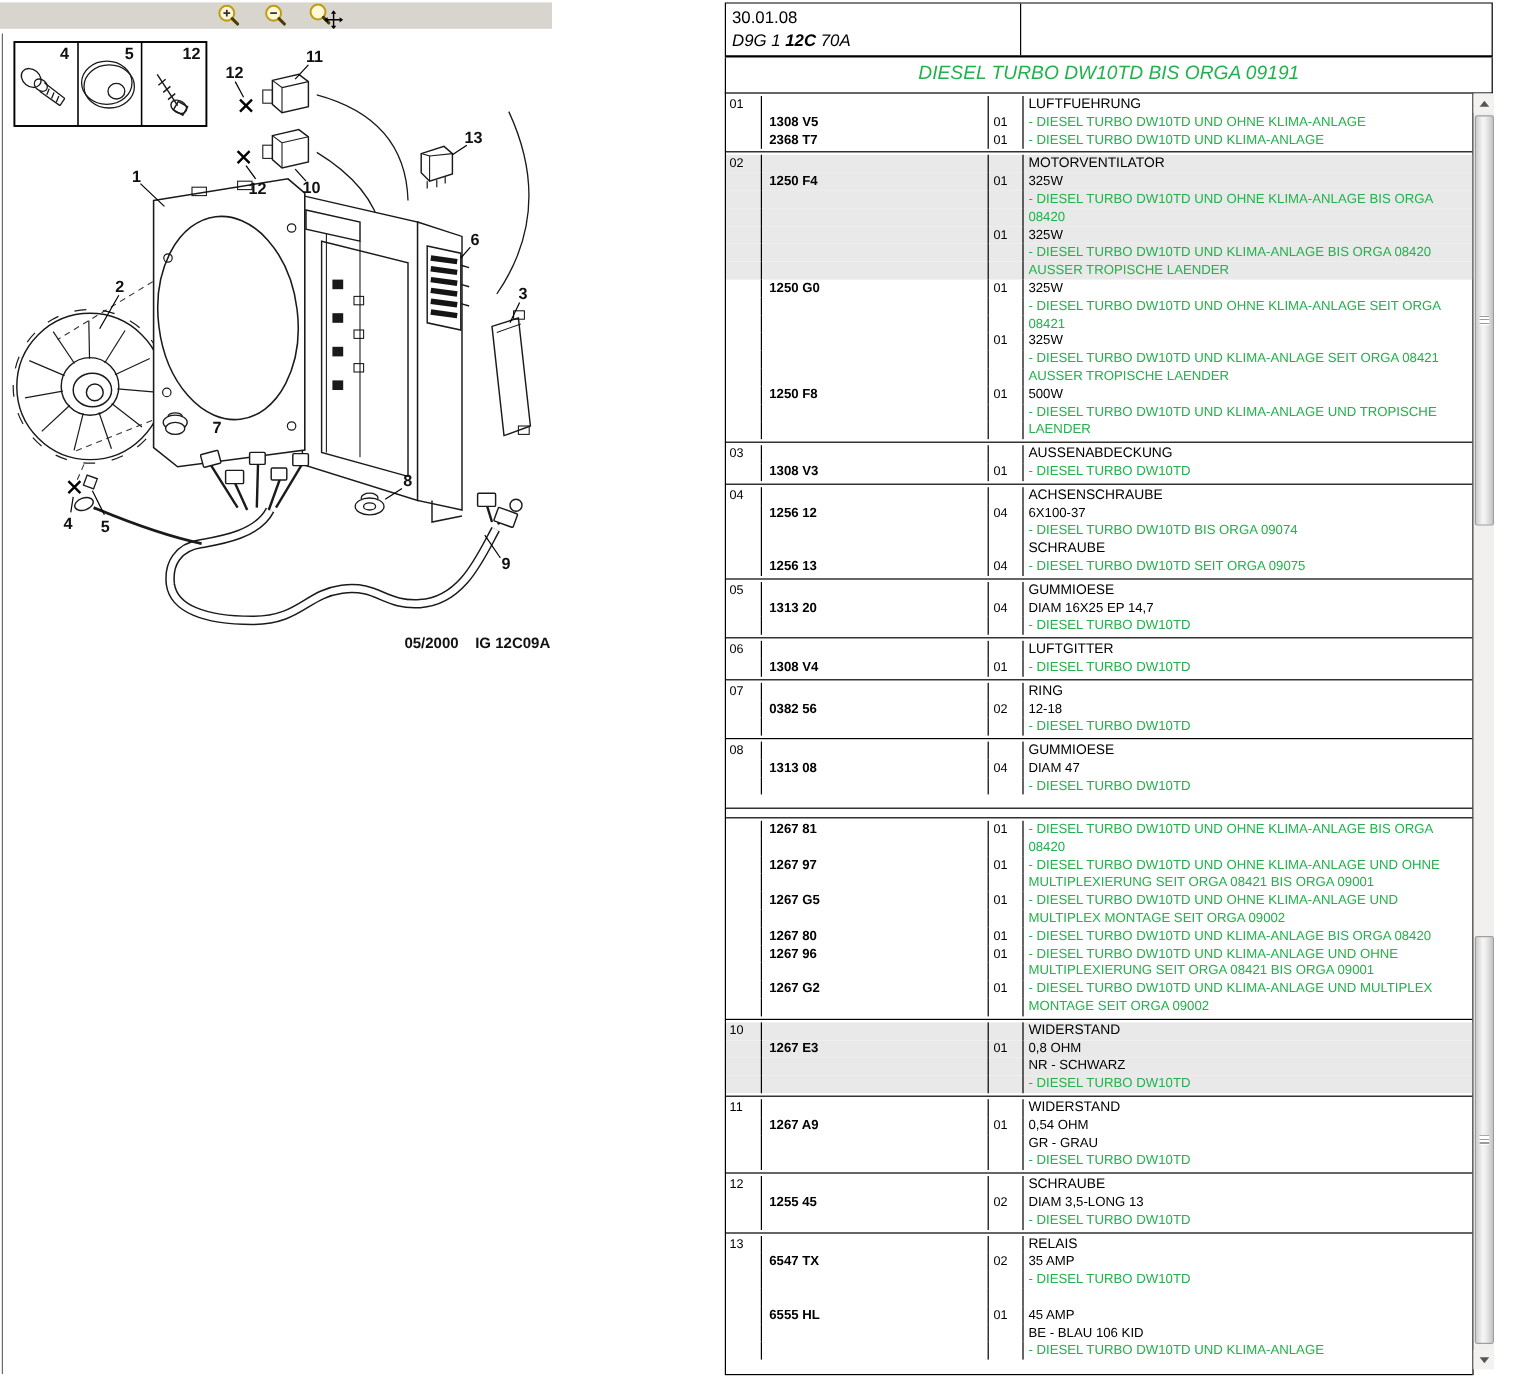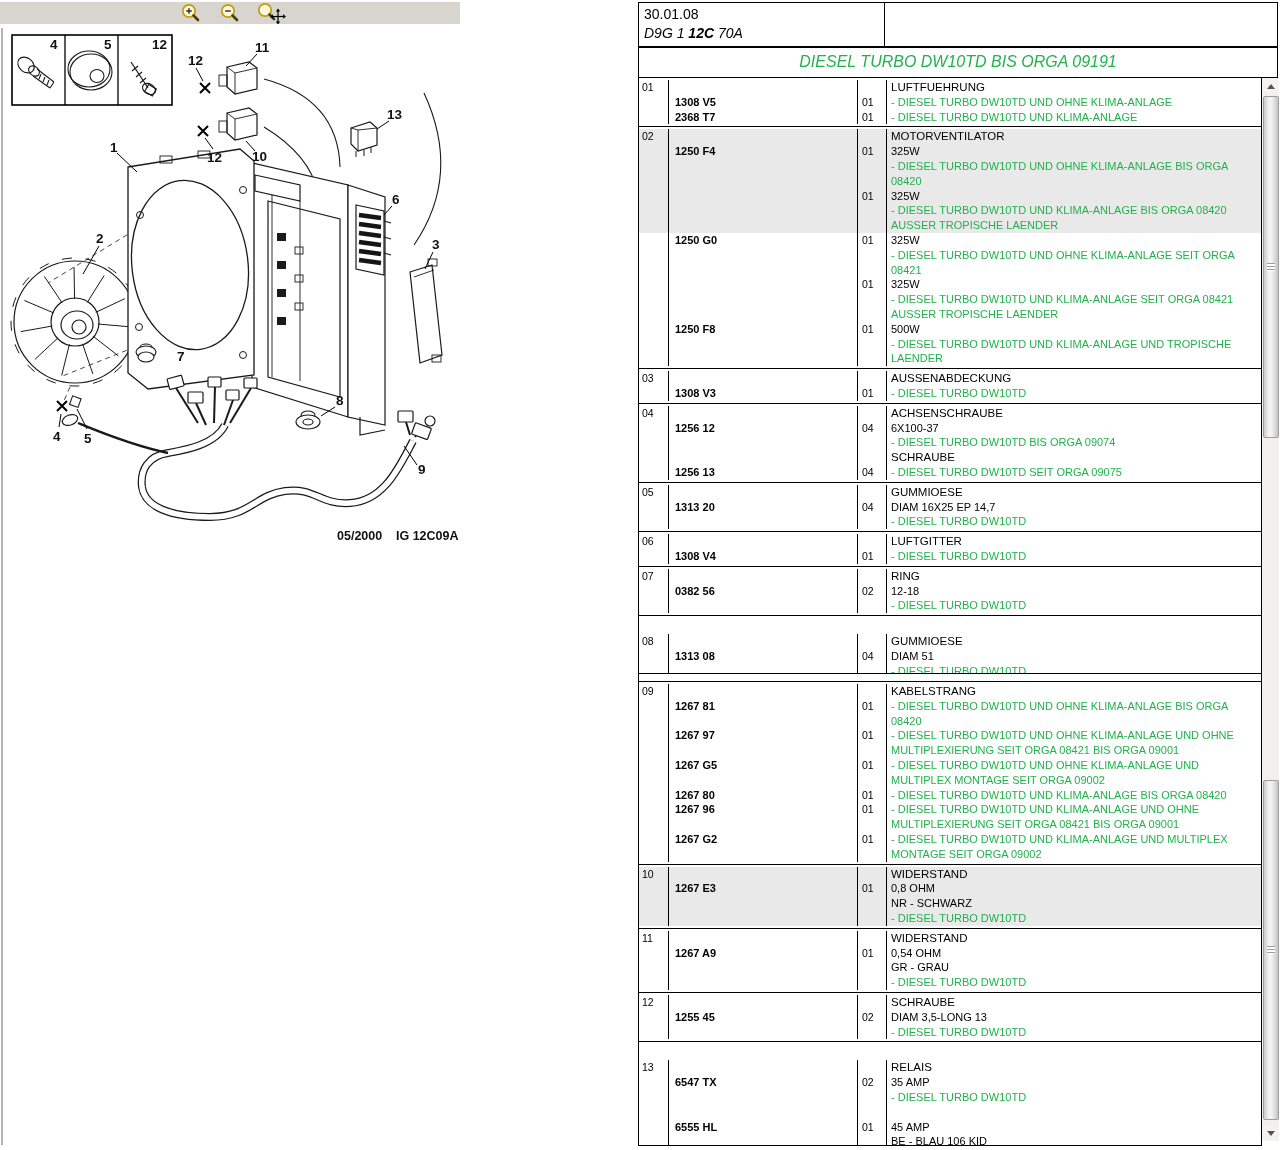--- a/index.html
+++ b/index.html
@@ -4,37 +4,37 @@
 <style>
   html,body{margin:0;padding:0;background:#fff;}
   .screen{position:relative;width:1280px;height:1150px;background:#fff;overflow:hidden;
           font-family:"Liberation Sans",sans-serif;color:#000;}
   
   .toolbar{position:absolute;left:0;top:2px;width:460px;height:22px;background:var(--toolbar,#d8d5ce);
            display:flex;align-items:center;justify-content:center;gap:9px;}
   .tbtn{width:30px;height:22px;background:transparent;border:none;padding:0;cursor:pointer;}
   .diagram-svg{position:absolute;left:0;top:25px;width:638px;height:1123px;}
   
-  .right{position:absolute;left:638px;top:0;width:630px;height:1150px;}
+  .right{position:absolute;left:604px;top:0;width:630px;height:1150px;}
   .hdr{position:absolute;left:0;top:2px;width:640px;height:46px;box-sizing:border-box;
        border:1px solid #000;border-bottom:2px solid #000;display:flex;}
   .hdr-left{width:246px;border-right:1px solid #000;padding:3px 0 0 5px;box-sizing:border-box;}
   .hdr-date{font-size:14px;}
   .hdr-ref{font-size:14px;margin-top:3px;font-style:italic;}
   .hdr-title{flex:1;font-size:15.5px;font-weight:bold;padding:4px 4px 0 6px;letter-spacing:.2px;}
   .banner{position:absolute;left:0;top:48px;width:640px;height:30px;box-sizing:border-box;
           border-left:1px solid #000;border-right:1px solid #000;border-bottom:1px solid #000;
           text-align:center;line-height:28px;color:var(--green,#22b14c);font-style:italic;font-size:16px;}
   .tables{position:absolute;left:0;top:78px;width:624px;box-sizing:border-box;
           border-left:1px solid #000;border-right:1px solid #000;}
   .pane-top{height:595px;border-bottom:1px solid #000;overflow:hidden;}
   .pane-gap{height:7px;}
   .pane-bottom{height:465px;box-sizing:border-box;border-top:1px solid #000;border-bottom:1px solid #000;overflow:hidden;}
   .section{border-bottom:1px solid #000;padding:2px 0;}
-  .section:last-child{border-bottom:none;margin-top:16px;}
+  .section:last-child{border-bottom:none;}
   .line{display:flex;height:14.8px;line-height:14.8px;font-size:11px;}
   .line.hl{background:var(--hl,#e9e9e9);}
   .c{box-sizing:border-box;overflow:hidden;white-space:nowrap;}
   .c.idx{width:30px;border-right:1px solid #000;padding-left:3px;font-size:10.5px;}
   .c.part{width:189px;border-right:1px solid #000;padding-left:6px;font-weight:bold;}
   .c.qty{width:29px;border-right:1px solid #000;padding-left:4px;font-size:10.5px;}
   .c.desc{flex:1;padding-left:4px;}
   .desc.name{font-weight:normal;font-size:11.5px;}
   .desc.green{color:var(--green,#22b14c);}
   
@@ -559,39 +559,33 @@
             <div class="line">
               <div class="c idx">08</div>
               <div class="c part"></div>
               <div class="c qty"></div>
               <div class="c desc name">GUMMIOESE</div>
             </div>
             <div class="line">
               <div class="c idx"></div>
               <div class="c part">1313 08</div>
               <div class="c qty">04</div>
-              <div class="c desc plain">DIAM 51</div>
+              <div class="c desc plain">DIAM 47</div>
             </div>
             <div class="line">
               <div class="c idx"></div>
               <div class="c part"></div>
               <div class="c qty"></div>
               <div class="c desc green">- DIESEL TURBO DW10TD</div>
             </div>
           </div>
         </div>
       <div class="pane-gap"></div>
       <div class="pane-bottom" id="pane1">
           <div class="section">
-            <div class="line">
-              <div class="c idx">09</div>
-              <div class="c part"></div>
-              <div class="c qty"></div>
-              <div class="c desc name">KABELSTRANG</div>
-            </div>
             <div class="line">
               <div class="c idx"></div>
               <div class="c part">1267 81</div>
               <div class="c qty">01</div>
               <div class="c desc green">- DIESEL TURBO DW10TD UND OHNE KLIMA-ANLAGE BIS ORGA</div>
             </div>
             <div class="line">
               <div class="c idx"></div>
               <div class="c part"></div>
               <div class="c qty"></div>

